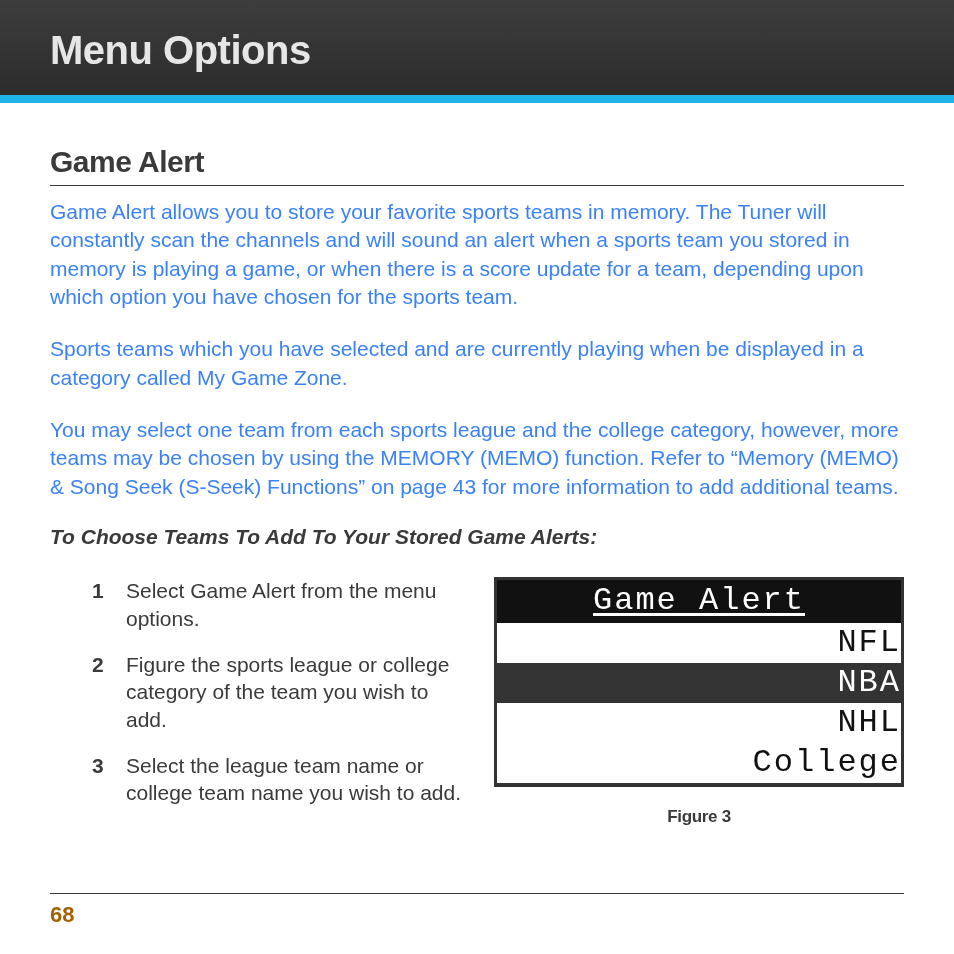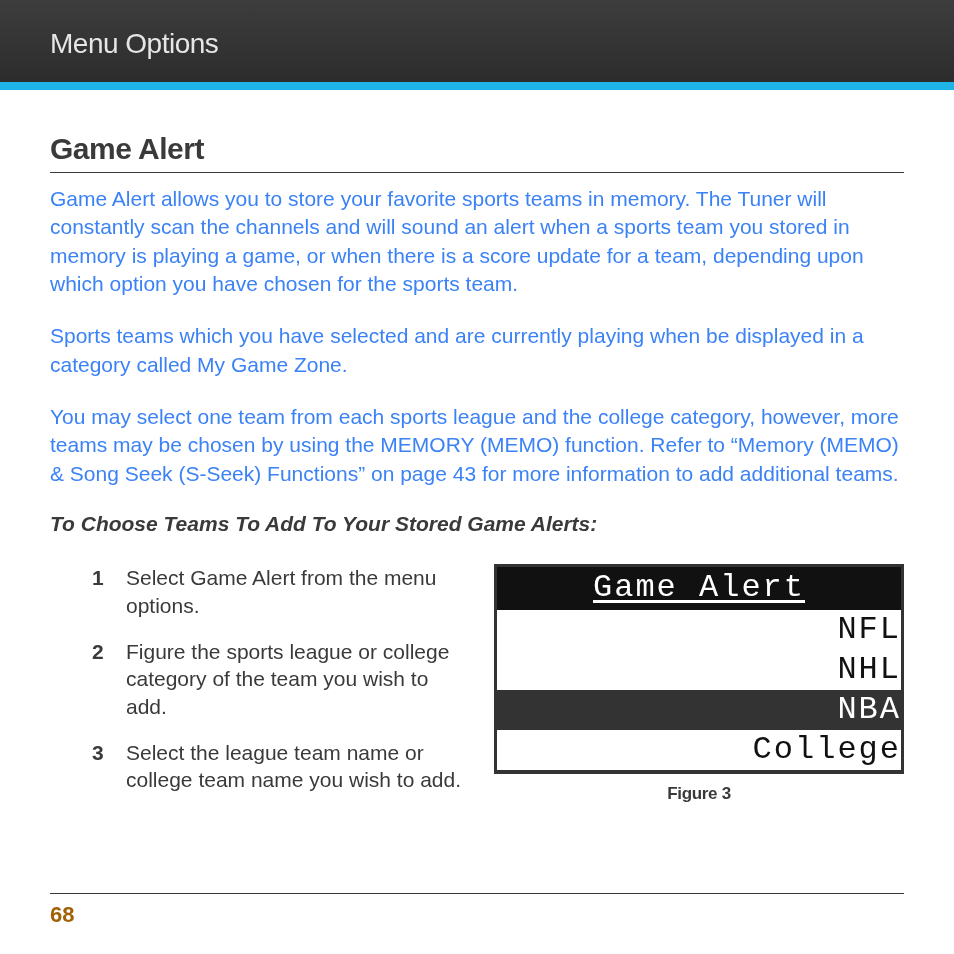--- a/index.html
+++ b/index.html
@@ -10,22 +10,22 @@
       background: #fff;
       overflow: hidden;
       color: #3a3a3a;
     }
     .header-bar {
       background: linear-gradient(to bottom, #3d3d3d 0%, #2c2c2c 100%);
       padding: 28px 50px 22px 50px;
     }
     .header-title {
       color: #e6e6e6;
-      font-size: 28px;
-      font-weight: normal;
+      font-size: 40px;
+      font-weight: bold;
       letter-spacing: -0.5px;
     }
     .accent-bar {
       height: 8px;
       background: #1fb4e8;
     }
     .content {
       padding: 42px 50px 0 50px;
     }
     .section-title {
@@ -105,21 +105,21 @@
       padding: 1px 0 2px 0;
       color: #111;
       font-weight: 500;
     }
     .ds-row.ds-light { background: #fff; }
     .ds-row.ds-dark { background: #333; color: #fff; }
     .caption {
       text-align: center;
       font-weight: bold;
       font-size: 17px;
-      margin-top: 10px;
+      margin-top: 20px;
       letter-spacing: -0.3px;
     }
     .footer-line {
       position: absolute;
       bottom: 60px;
       left: 50px;
       right: 50px;
       border-top: 1.5px solid #3a3a3a;
     }
     .page-num {
@@ -162,22 +162,22 @@
       <div class="step">
         <div class="step-num">3</div>
         <div class="step-text">Select the league team name or college team name you wish to add.</div>
       </div>
     </div>
 
     <div class="device-col">
       <div class="device-screen">
         <div class="ds-header">Game Alert</div>
         <div class="ds-row ds-light">NFL</div>
+        <div class="ds-row ds-dark">NBA</div>
         <div class="ds-row ds-light">NHL</div>
-        <div class="ds-row ds-dark">NBA</div>
         <div class="ds-row ds-light">College</div>
       </div>
       <div class="caption">Figure 3</div>
     </div>
   </div>
 </div>
 
 <div class="footer-line"></div>
 <div class="page-num">68</div>
 

